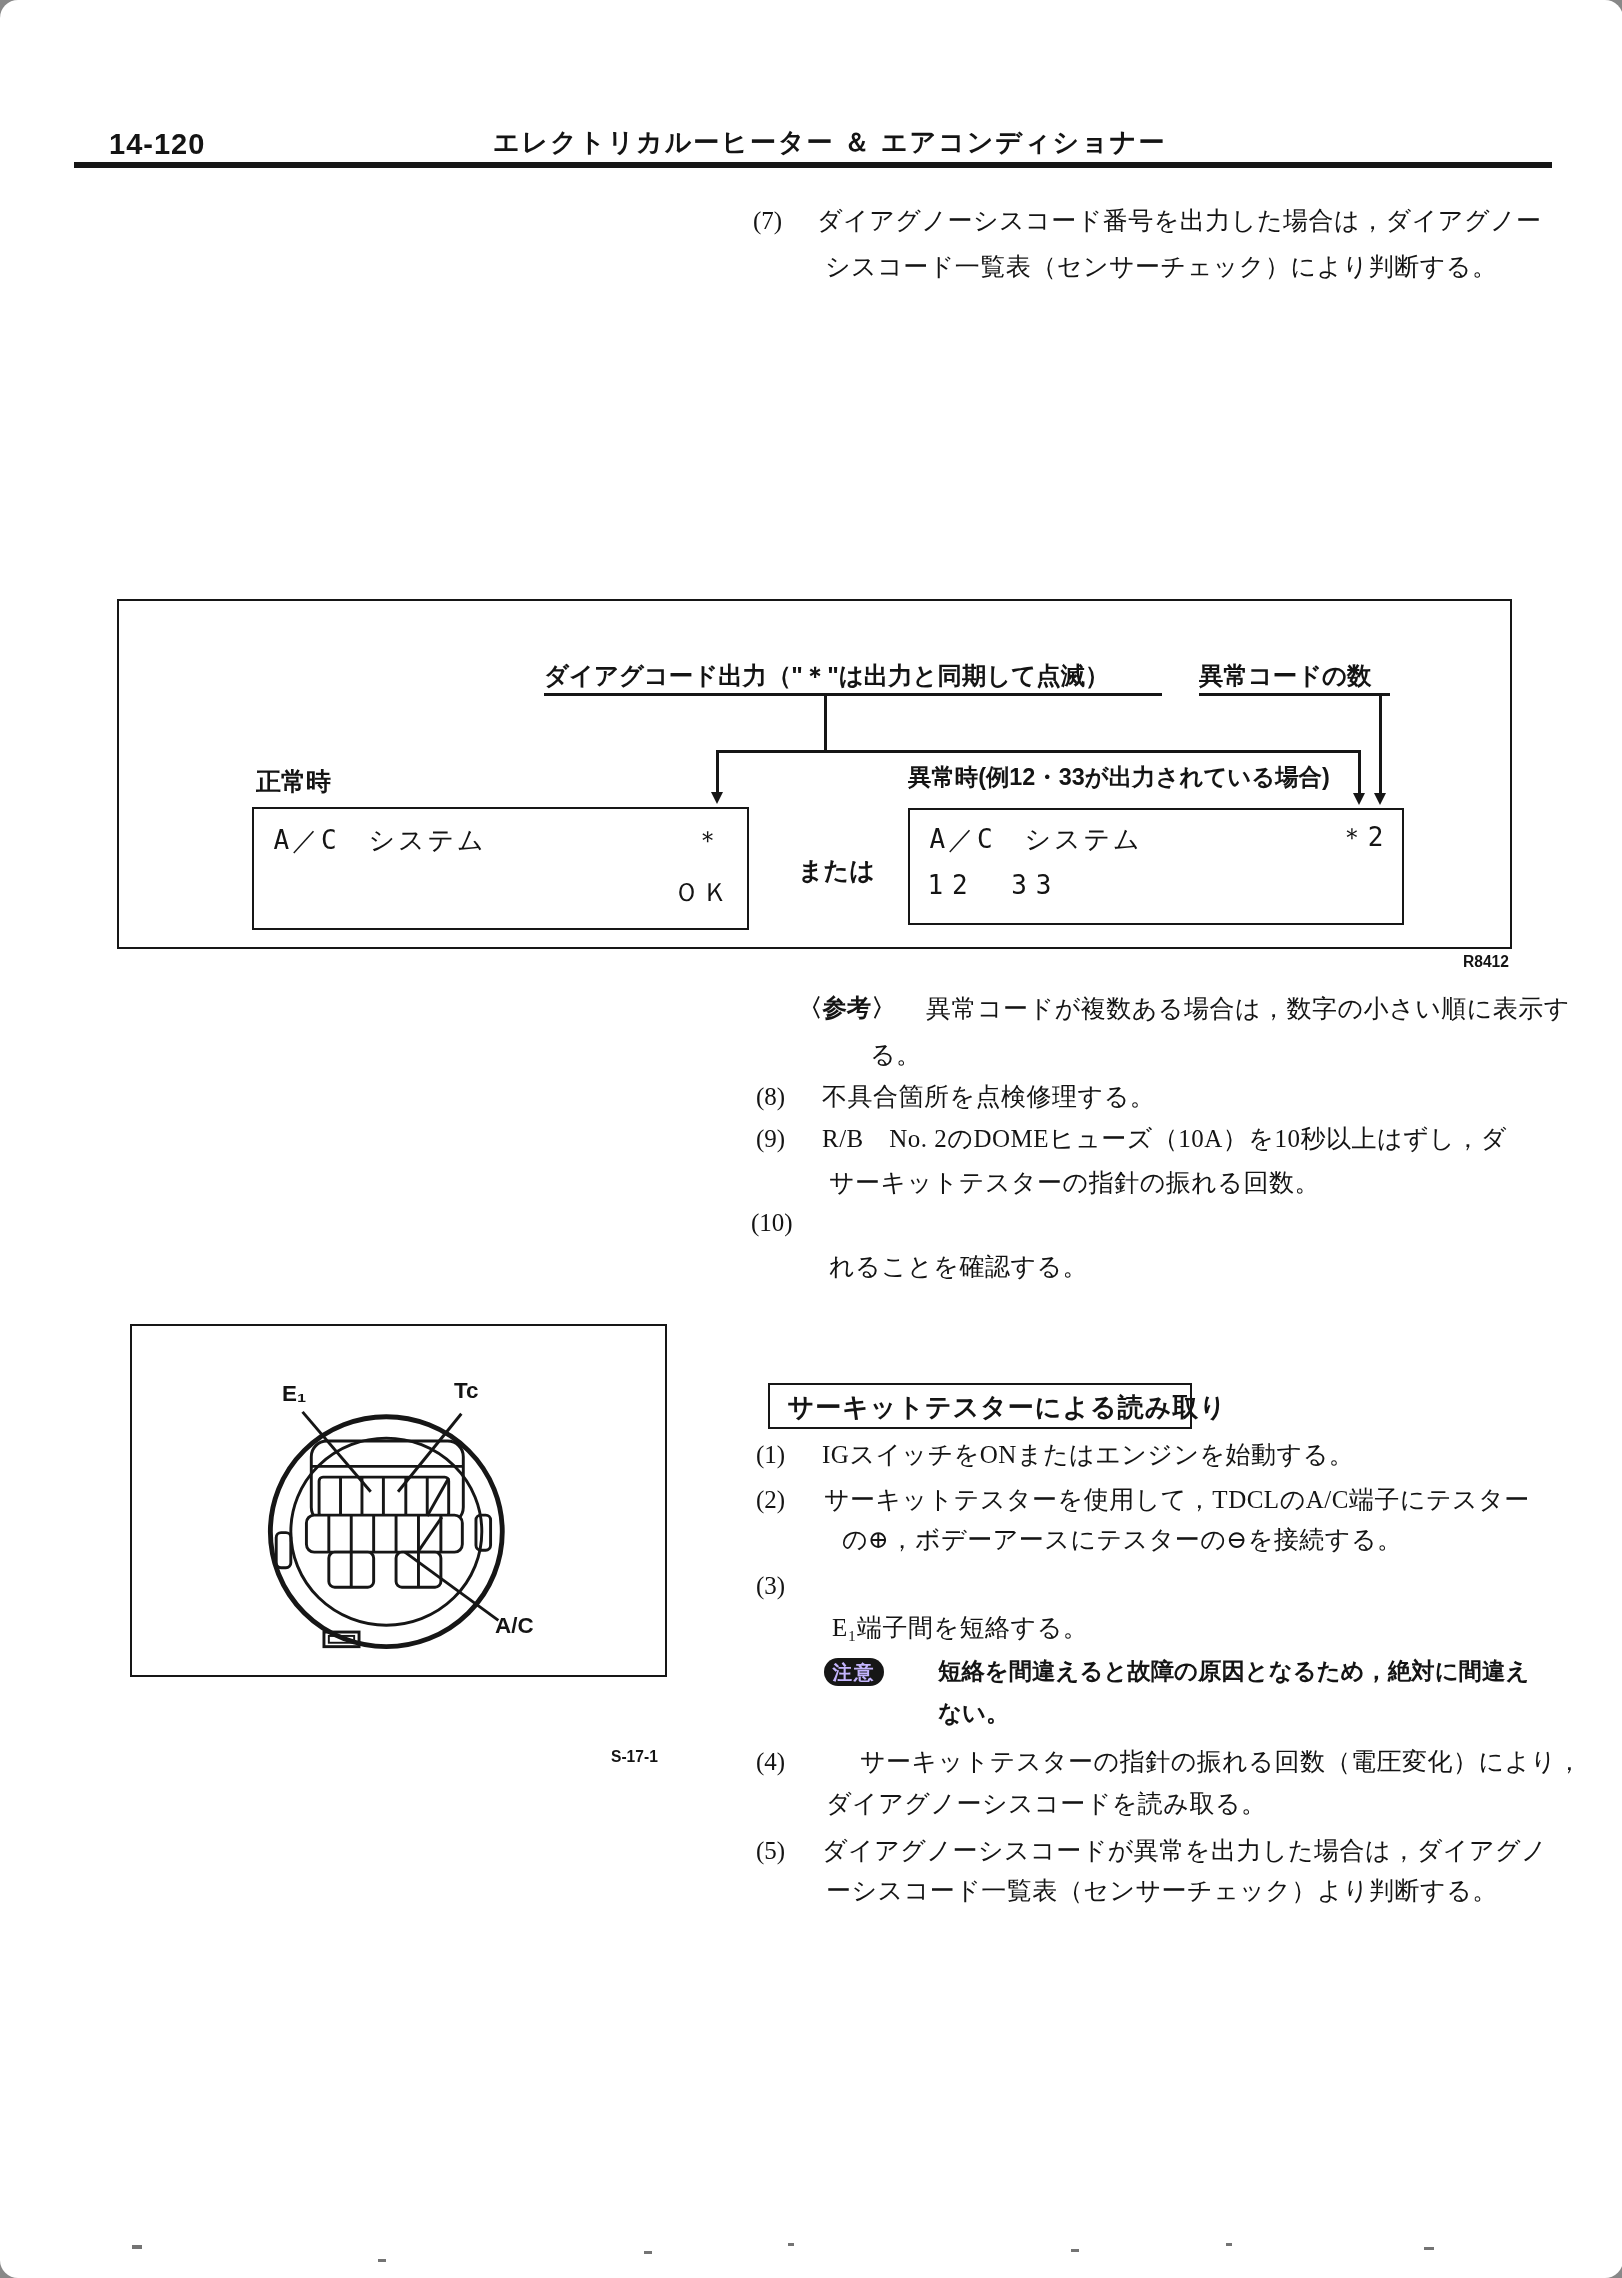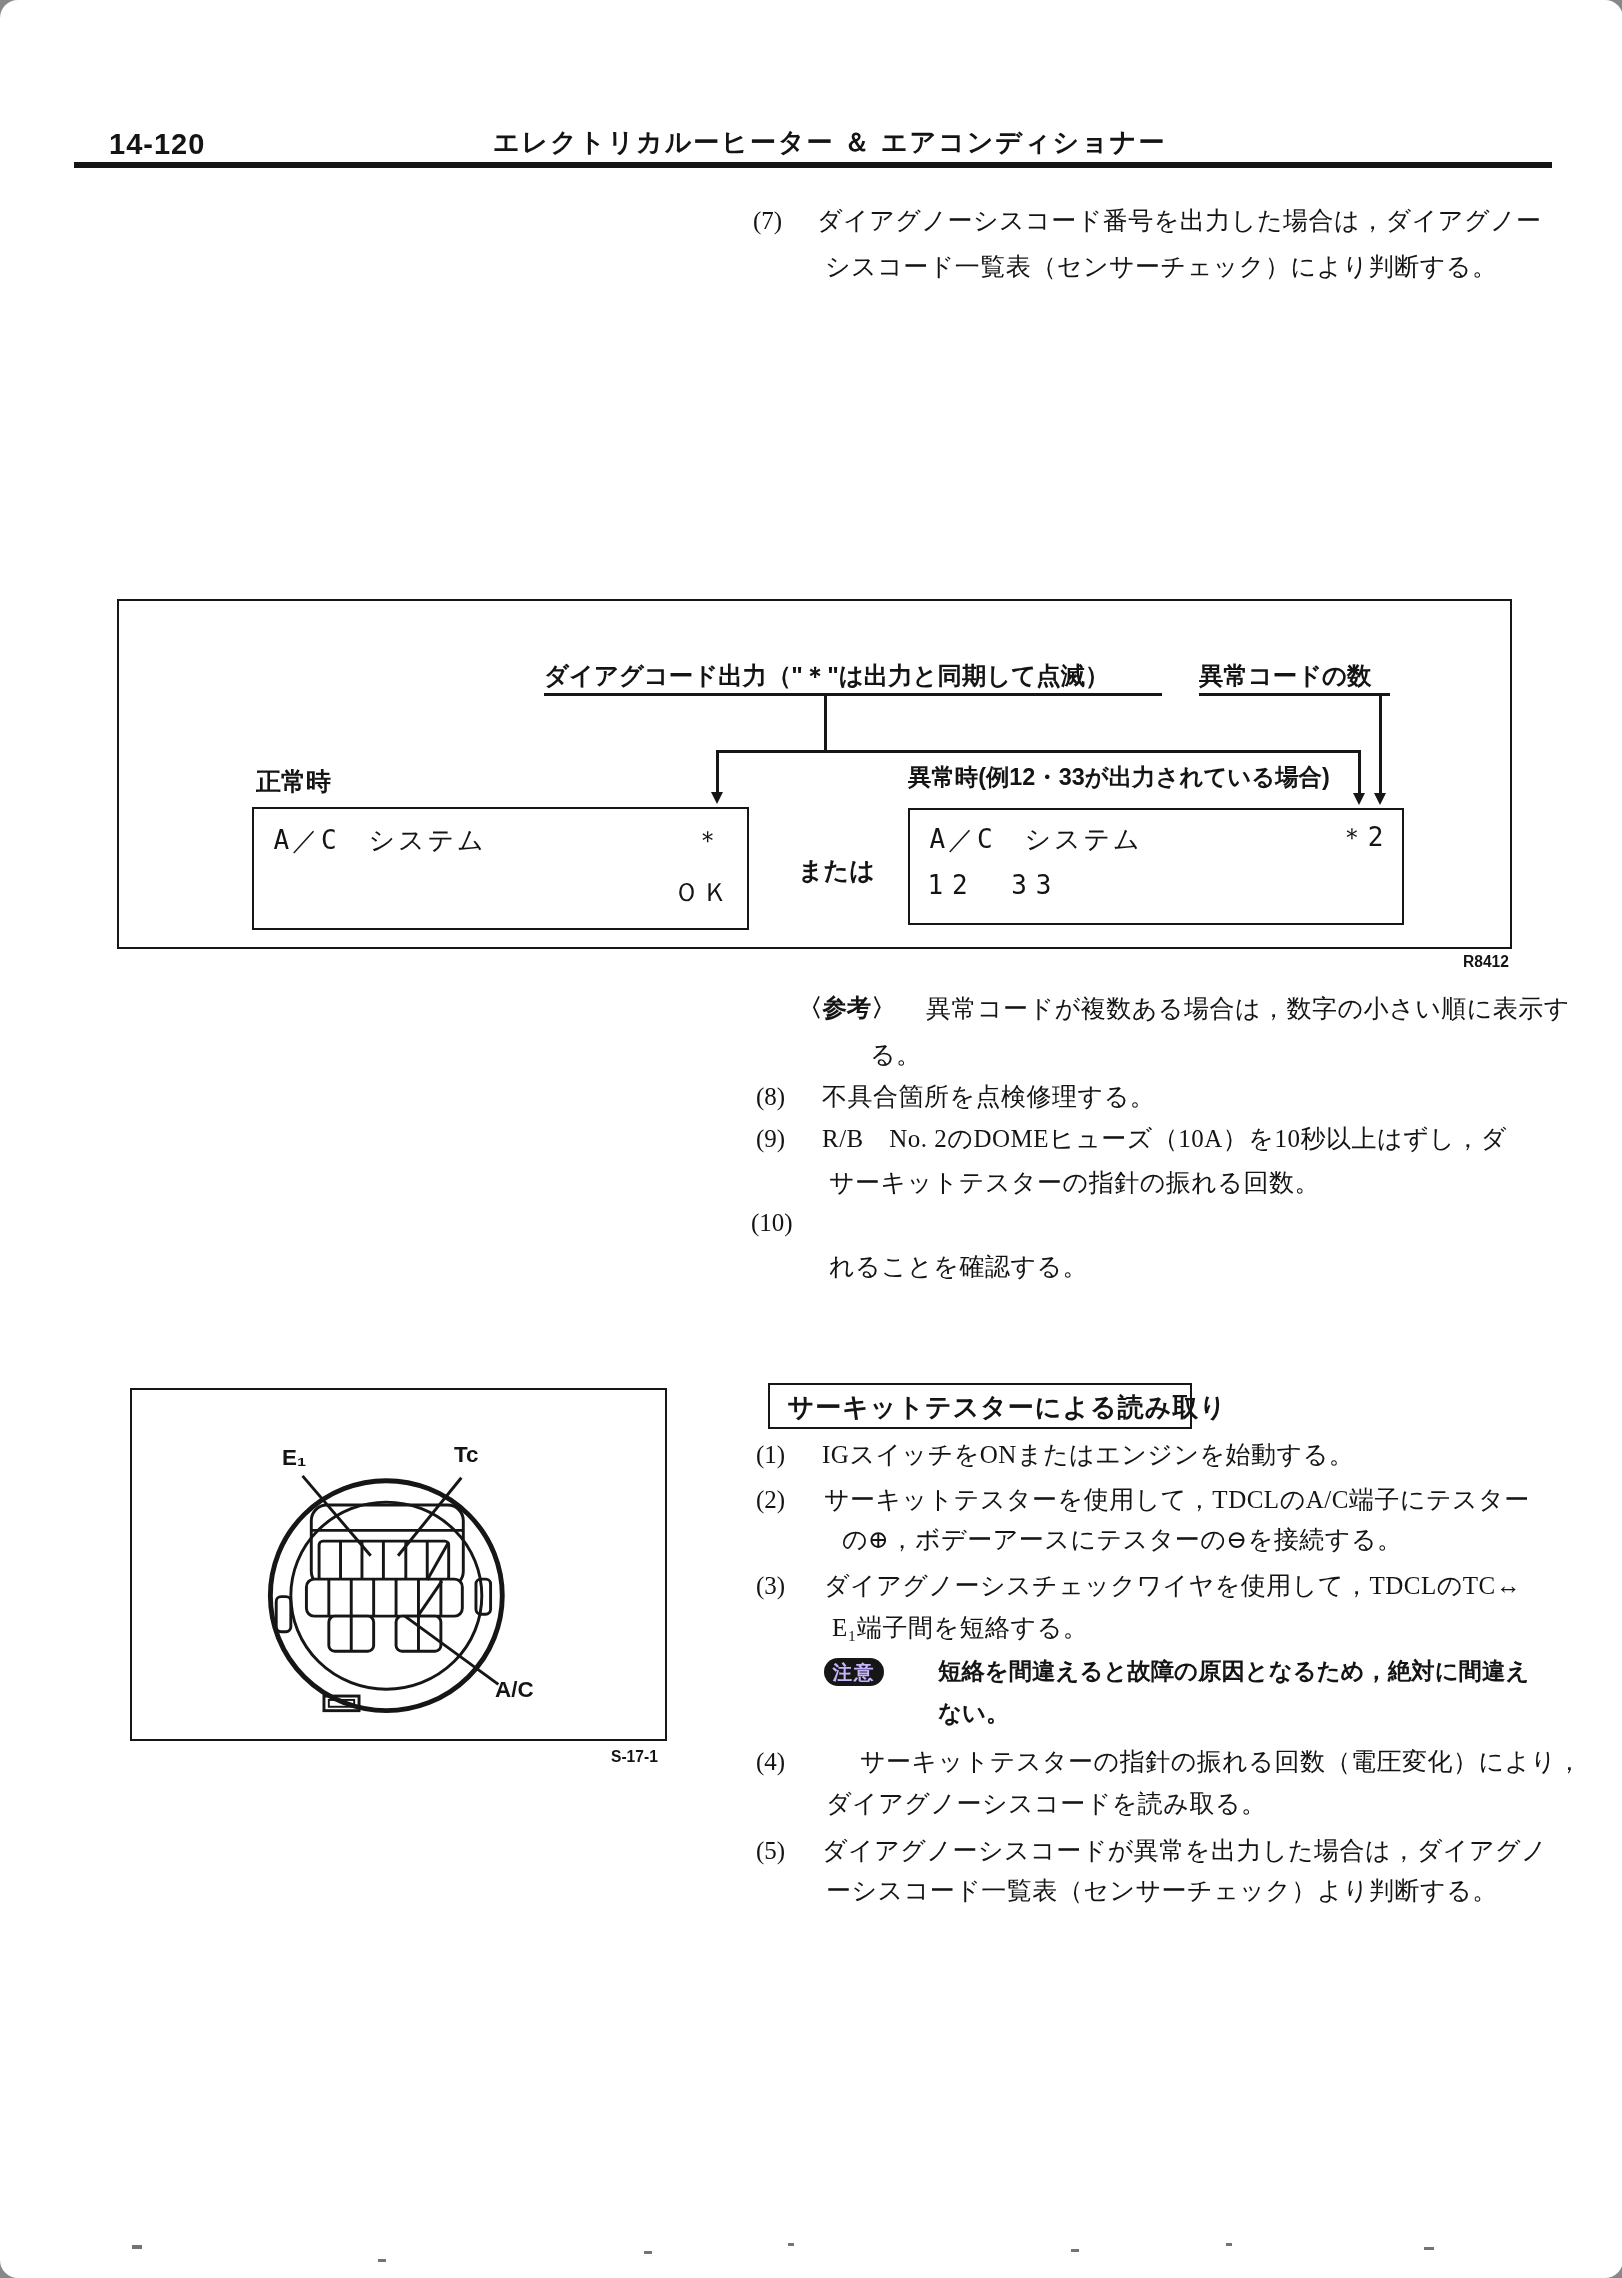--- a/index.html
+++ b/index.html
@@ -73,21 +73,21 @@
   <div class="abs ser b26" style="left:756px;top:1084px;">(8)</div>
   <div class="abs ser t26" style="left:822px;top:1084px;">不具合箇所を点検修理する。</div>
 
   <div class="abs ser b26" style="left:756px;top:1126px;">(9)</div>
   <div class="abs ser t26" style="left:822px;top:1126px;">R/B　No. 2のDOMEヒューズ（10A）を10秒以上はずし，ダ</div>
   <div class="abs ser t26" style="left:829px;top:1170px;">サーキットテスターの指針の振れる回数。</div>
 
   <div class="abs ser b26" style="left:751px;top:1210px;">(10)</div>
   <div class="abs ser t26" style="left:829px;top:1254px;">れることを確認する。</div>
 
-  <div class="box" style="left:130px;top:1388px;width:533px;height:349px;">
+  <div class="box" style="left:130px;top:1324px;width:533px;height:349px;">
     <svg width="533" height="349" viewBox="0 0 547 358">
       <g fill="none" stroke="#161616">
 
         <rect x="148" y="212" width="15" height="36" rx="5" stroke-width="3"></rect>
         <rect x="353" y="194" width="15" height="36" rx="5" stroke-width="3"></rect>
 
         <ellipse cx="261" cy="211" rx="119" ry="118" stroke-width="5"></ellipse>
         <ellipse cx="261" cy="211" rx="98" ry="96" stroke-width="3"></ellipse>
 
         <rect x="184" y="118" width="156" height="84" rx="16" stroke-width="3"></rect>
@@ -141,21 +141,20 @@
   </div>
 
   <div class="abs ser b26" style="left:756px;top:1442px;">(1)</div>
   <div class="abs ser t26" style="left:822px;top:1442px;">IGスイッチをONまたはエンジンを始動する。</div>
 
   <div class="abs ser b26" style="left:756px;top:1487px;">(2)</div>
   <div class="abs ser t26" style="left:824px;top:1487px;">サーキットテスターを使用して，TDCLのA/C端子にテスター</div>
   <div class="abs ser t26" style="left:842px;top:1527px;">の⊕，ボデーアースにテスターの⊖を接続する。</div>
 
   <div class="abs ser b26" style="left:756px;top:1573px;">(3)</div>
-  <div class="abs ser t26" style="left:824px;top:1573px;">ダイアグノーシスチェックワイヤを使用して，TDCLのTC↔</div>
   <div class="abs ser t26" style="left:832px;top:1615px;">E₁端子間を短絡する。</div>
 
   <div class="abs" style="left:824px;top:1658px;width:60px;height:28px;background:#161616;border-radius:14.6px;text-align:center;">
     <span class="go" style="color:#c4b5fd;font-size:19.5px;line-height:28px;letter-spacing:2px;">注意</span>
   </div>
   <div class="abs go" style="left:938px;top:1660px;font-size:23.4px;">短絡を間違えると故障の原因となるため，絶対に間違え</div>
   <div class="abs go" style="left:938px;top:1702px;font-size:23.4px;">ない。</div>
 
   <div class="abs ser b26" style="left:756px;top:1749px;">(4)</div>
   <div class="abs ser t26" style="left:822px;top:1749px;margin-left:38px;">サーキットテスターの指針の振れる回数（電圧変化）により，</div>

